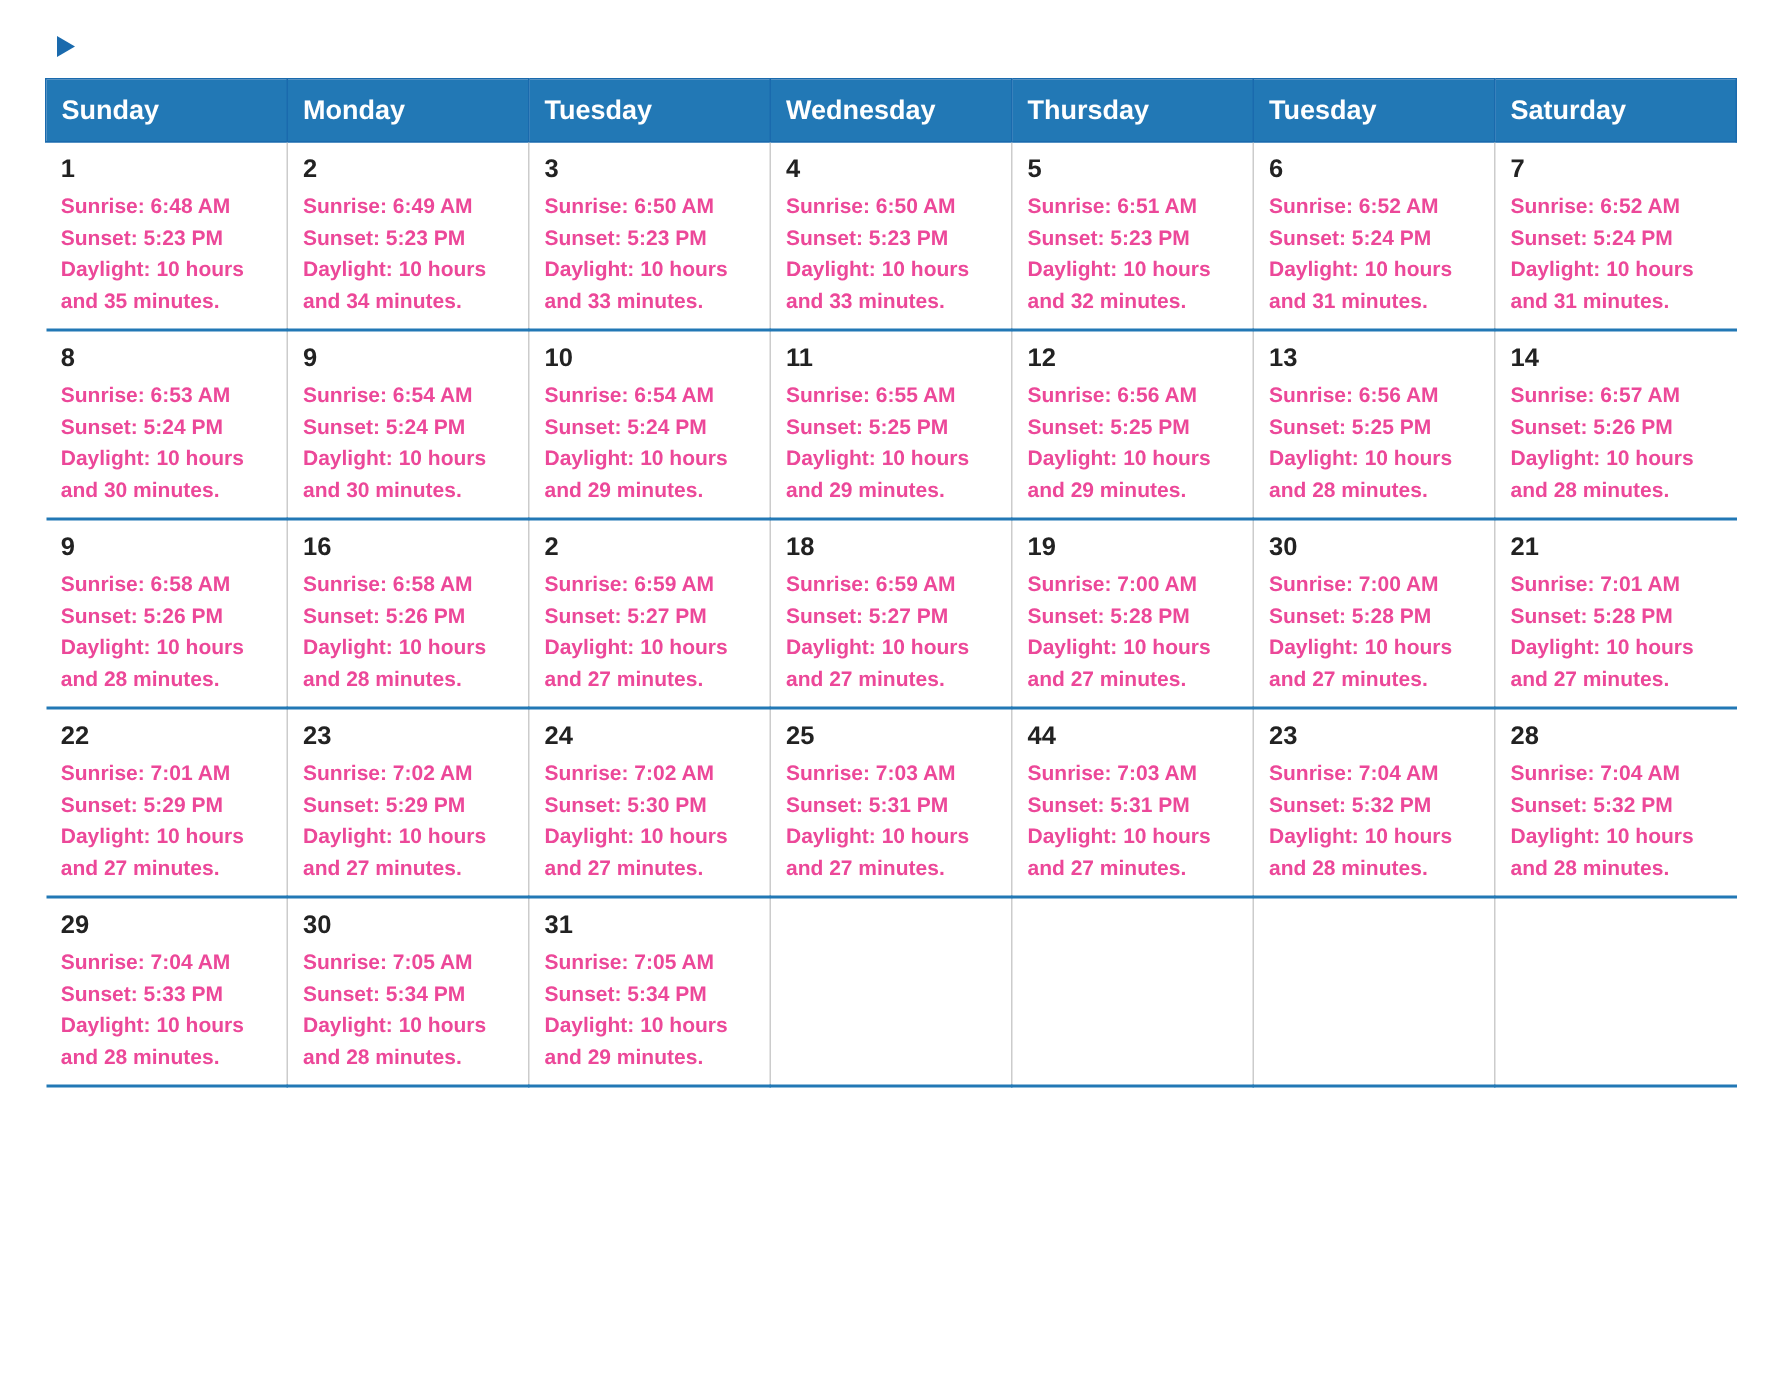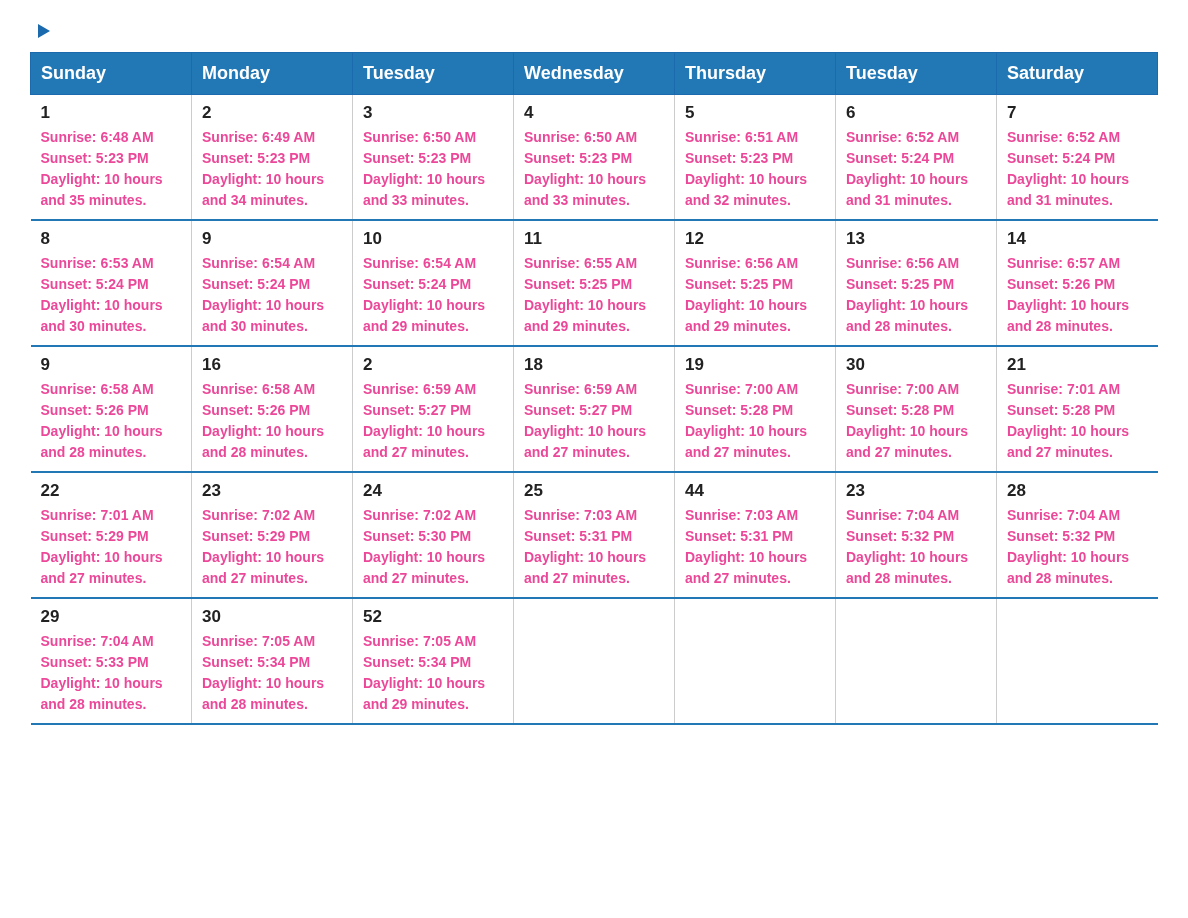--- a/index.html
+++ b/index.html
@@ -260,21 +260,21 @@
       <tr>
         <td>
           <span class="day-number">29</span>
           <div class="day-info">Sunrise: 7:04 AM<br>Sunset: 5:33 PM<br>Daylight: 10 hours<br>and 28 minutes.</div>
         </td>
         <td>
           <span class="day-number">30</span>
           <div class="day-info">Sunrise: 7:05 AM<br>Sunset: 5:34 PM<br>Daylight: 10 hours<br>and 28 minutes.</div>
         </td>
         <td>
-          <span class="day-number">52</span>
+          <span class="day-number">31</span>
           <div class="day-info">Sunrise: 7:05 AM<br>Sunset: 5:34 PM<br>Daylight: 10 hours<br>and 29 minutes.</div>
         </td>
         <td></td>
         <td></td>
         <td></td>
         <td></td>
       </tr>
     </tbody>
 </table>
 

